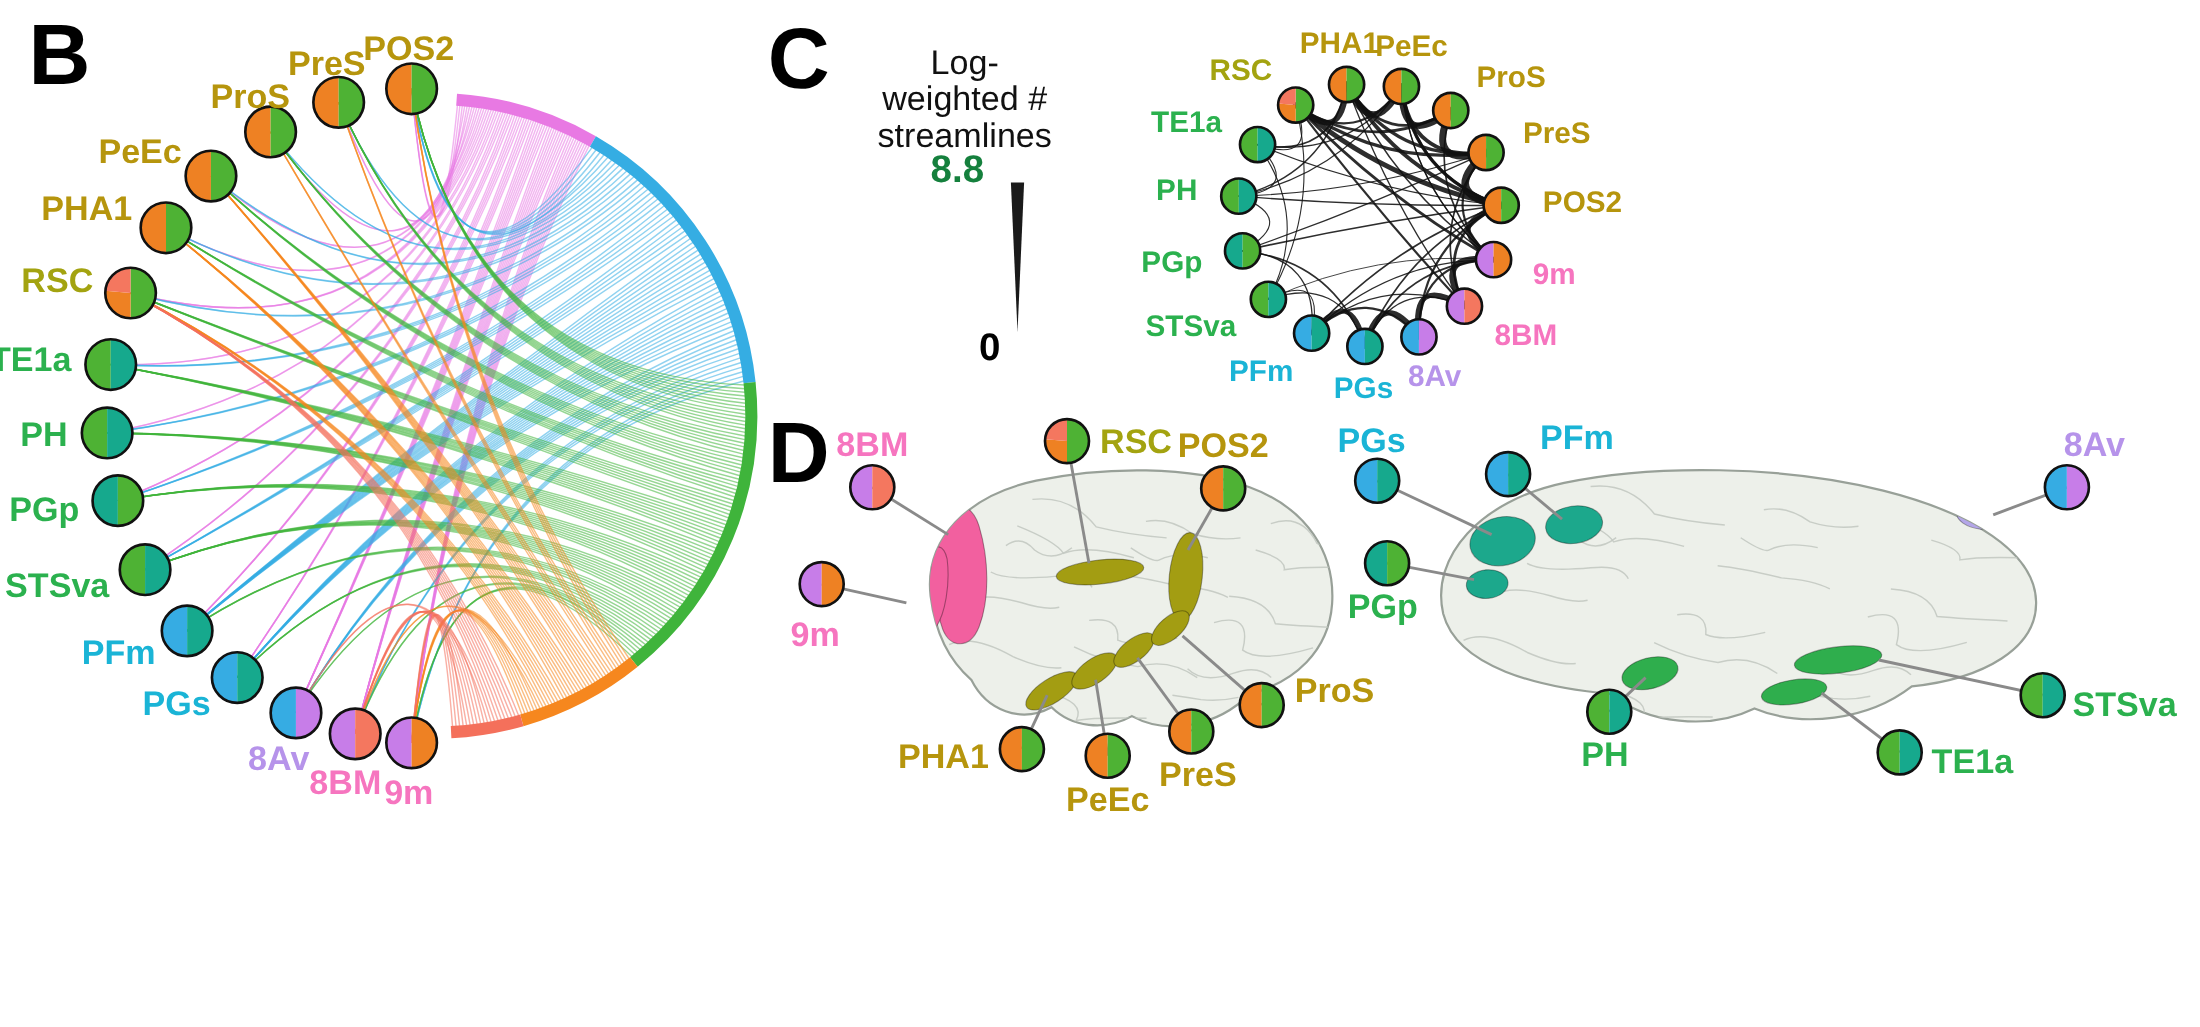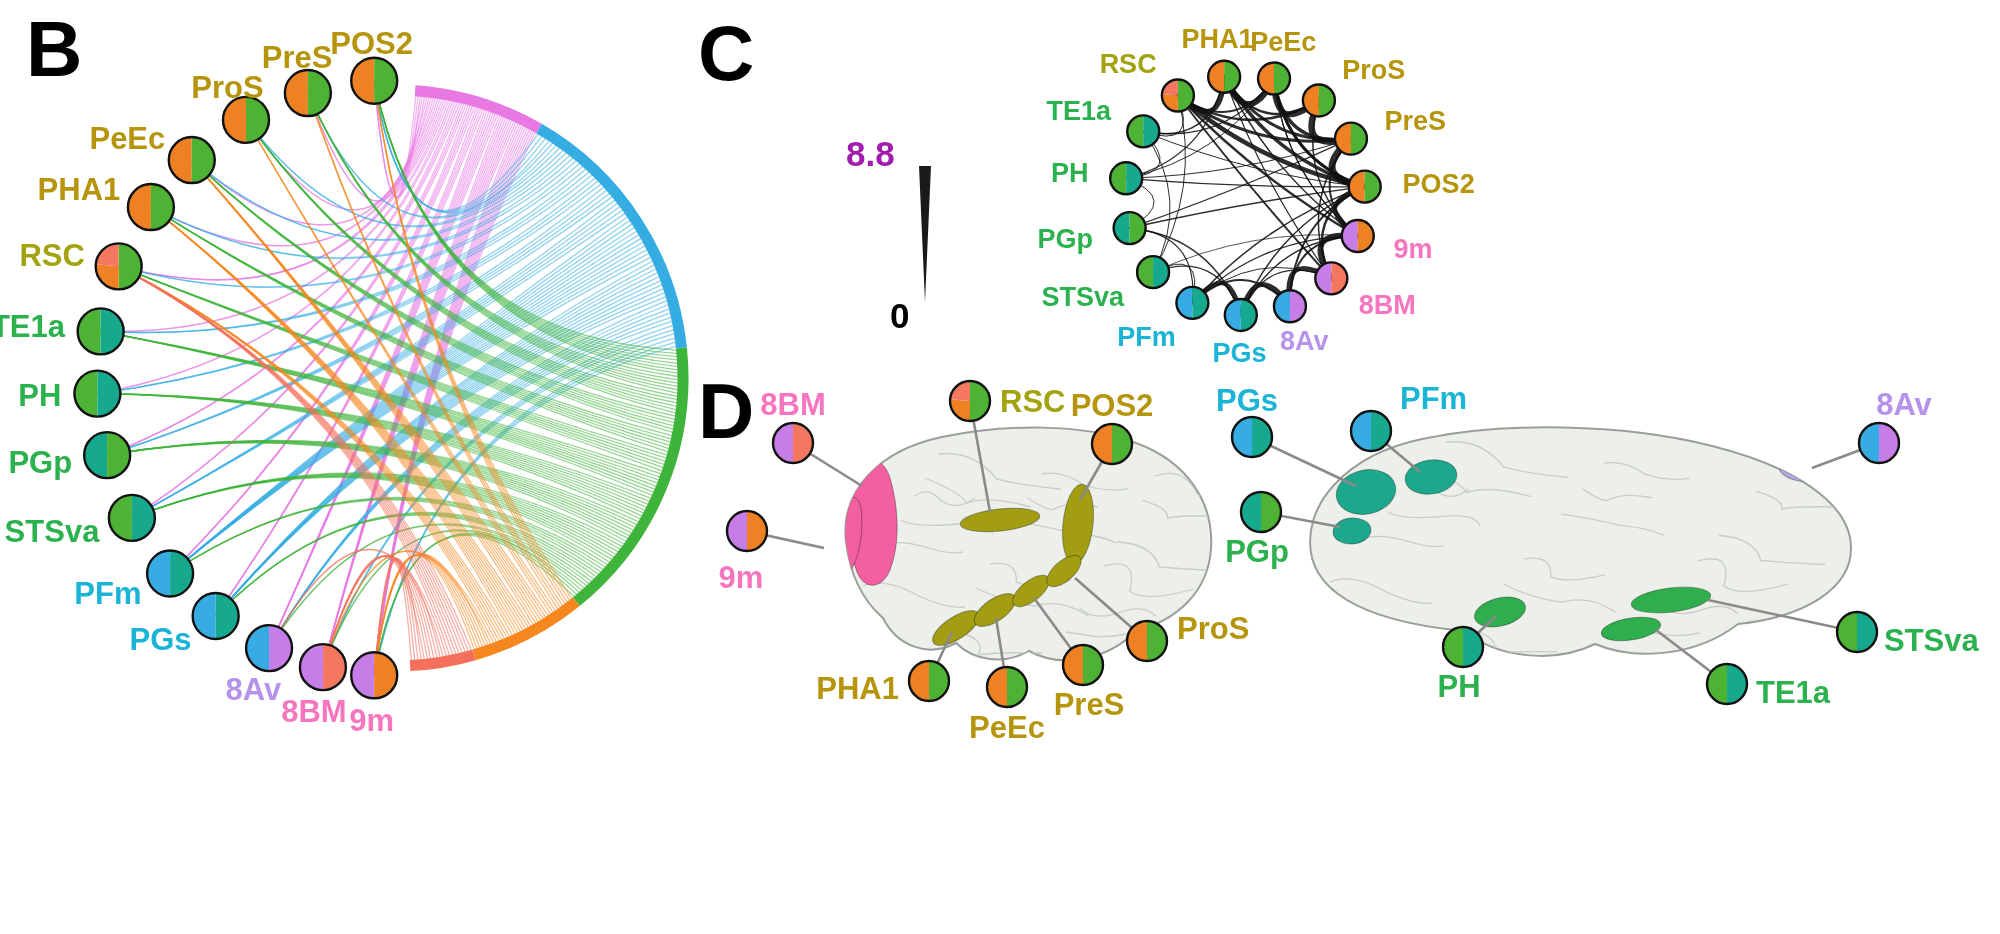--- a/index.html
+++ b/index.html
@@ -5,21 +5,21 @@
   html,body{margin:0;padding:0;background:#ffffff;}
   .canvas{position:relative;width:2000px;height:934px;background:#fff;overflow:hidden;
           font-family:"Liberation Sans",sans-serif;}
   svg{position:absolute;left:0;top:0;}
   .panel-letter{position:absolute;font-size:78px;font-weight:800;color:#000;line-height:1;}
   #bL{left:26px;top:10px}
   #cL{left:698px;top:14px}
   #dL{left:698px;top:372px}
   .legend-title{position:absolute;left:768px;top:40px;width:218px;text-align:center;
                 font-size:31px;color:#111;line-height:1.08;}
-  .legend-max{position:absolute;left:846px;top:134px;font-size:35px;font-weight:700;color:#a21caf;}
+  .legend-max{position:absolute;left:846px;top:134px;font-size:35px;font-weight:700;color:#15803d;}
   .legend-wedge{position:absolute;left:919px;top:166px;width:0;height:0;
                 border-left:6px solid transparent;border-right:6px solid transparent;
                 border-top:136px solid #1a1a1a;}
   .legend-min{position:absolute;left:890px;top:296px;font-size:35px;font-weight:700;color:#000;}
   text.rlabel{font:700 31px "Liberation Sans",sans-serif;}
   text.nlabel{font:700 27px "Liberation Sans",sans-serif;}
   text.dlabel{font:700 31px "Liberation Sans",sans-serif;}
 </style>
 </head>
 <body>
@@ -724,16 +724,21 @@
           </g>
           <text x="1756" y="692" text-anchor="start" fill="#2BB14E" class="dlabel" dominant-baseline="central">TE1a</text>
         </g>
       </g>
     </svg>
 
   <div class="panel-letter" id="bL">B</div>
   <div class="panel-letter" id="cL">C</div>
   <div class="panel-letter" id="dL">D</div>
 
+  <div class="legend-title">
+    <div>Log-</div>
+    <div>weighted #</div>
+    <div>streamlines</div>
+  </div>
   <div class="legend-max">8.8</div>
   <div class="legend-wedge"></div>
   <div class="legend-min">0</div>
 </div>
 
 </body></html>

